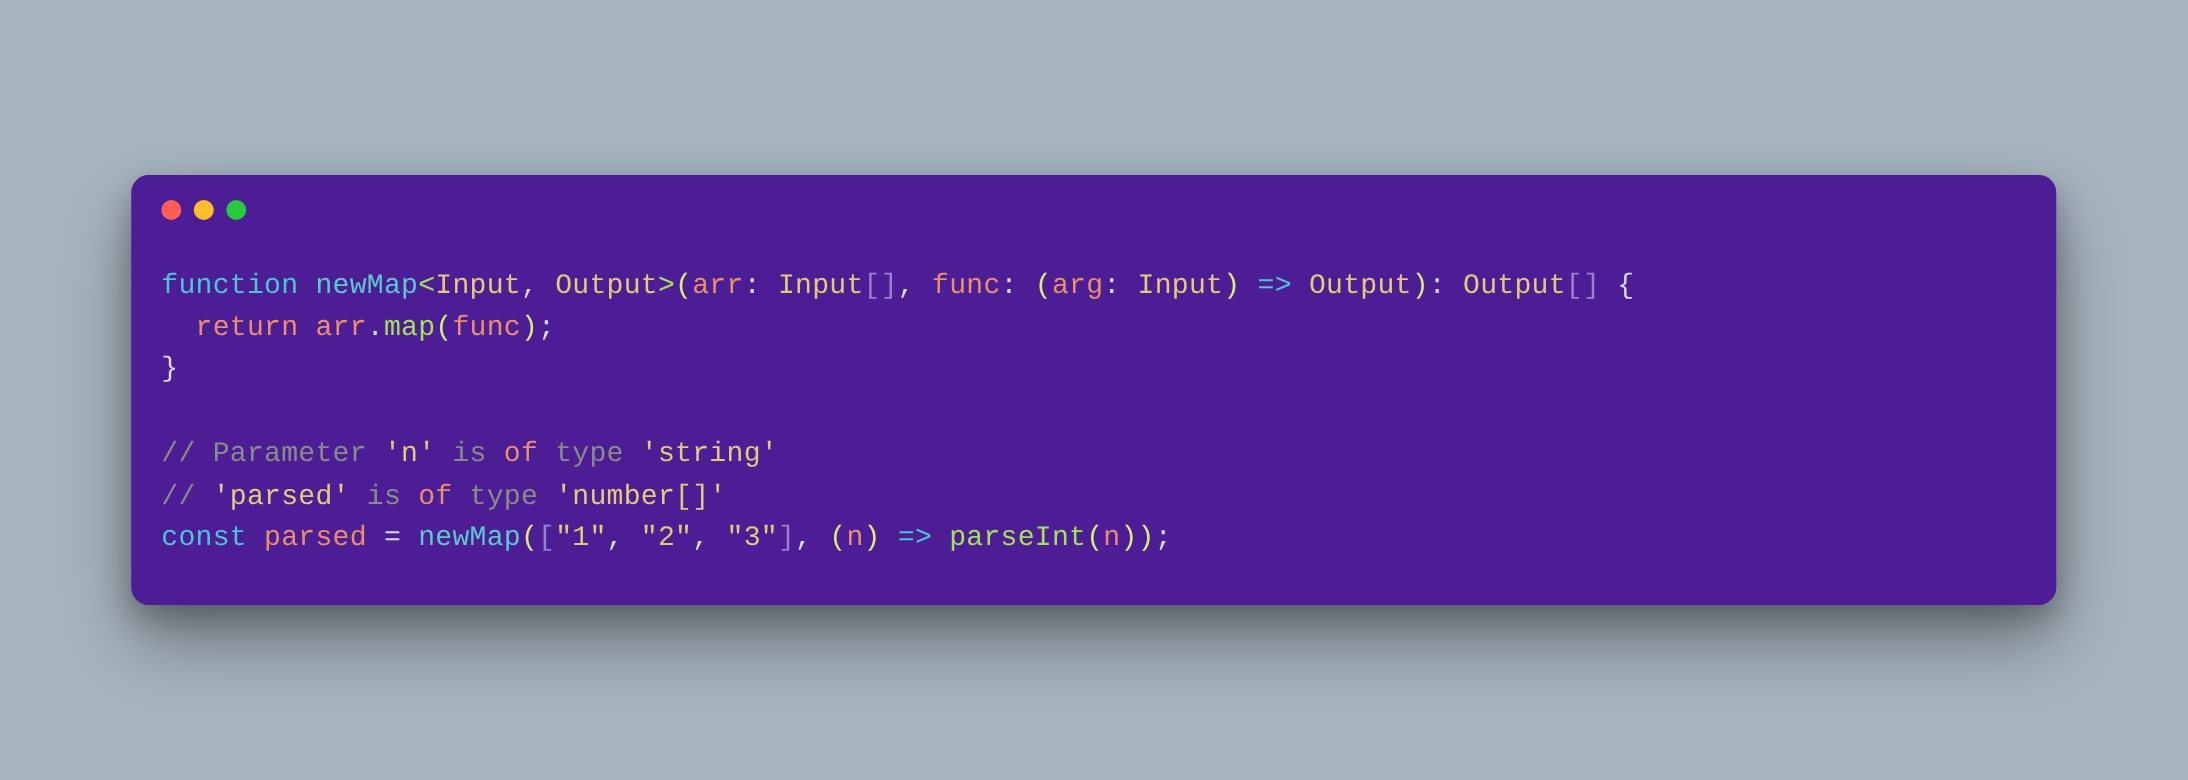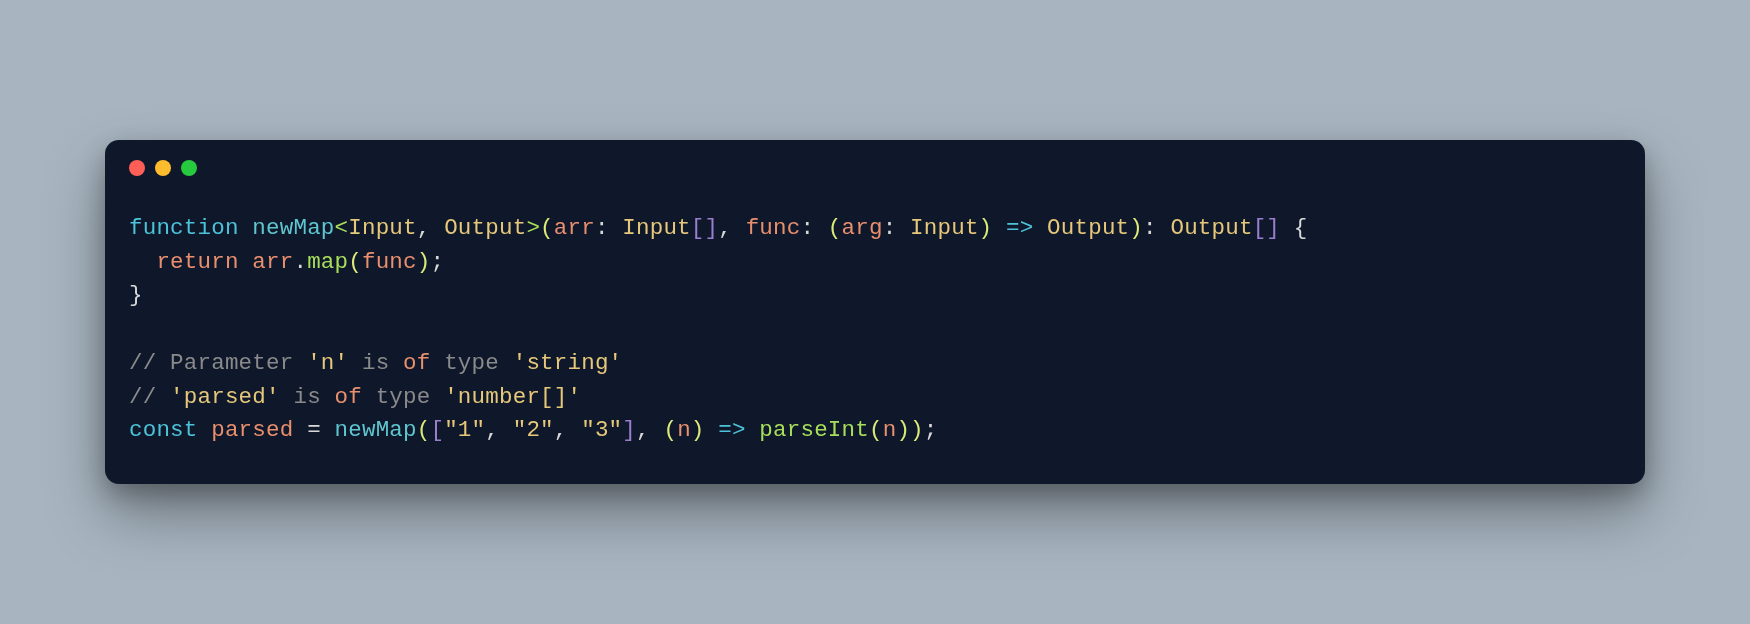--- a/index.html
+++ b/index.html
@@ -6,21 +6,21 @@
   body {
     background: #a8b5c0;
     width: 1750px;
     height: 624px;
     display: flex;
     align-items: center;
     justify-content: center;
     font-family: 'SF Mono', 'Monaco', 'Consolas', 'Courier New', monospace;
   }
   .window {
-    background: #0f172a;
+    background: #4c1d95;
     border-radius: 14px;
     width: 1540px;
     padding: 0;
     box-shadow: 0 30px 60px rgba(0,0,0,0.35), 0 10px 25px rgba(0,0,0,0.25);
     overflow: hidden;
   }
   .titlebar {
     padding: 20px 24px 8px 24px;
     display: flex;
     gap: 10px;

